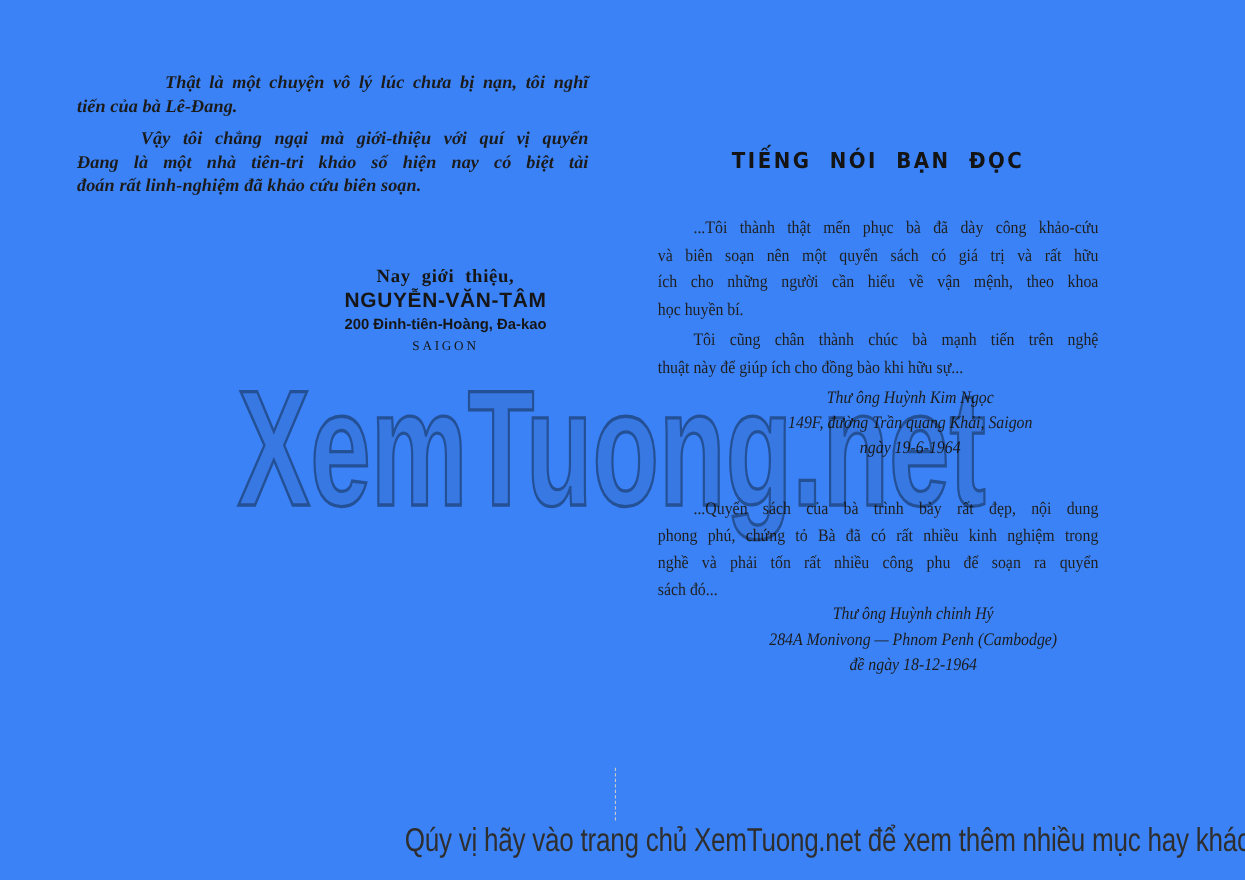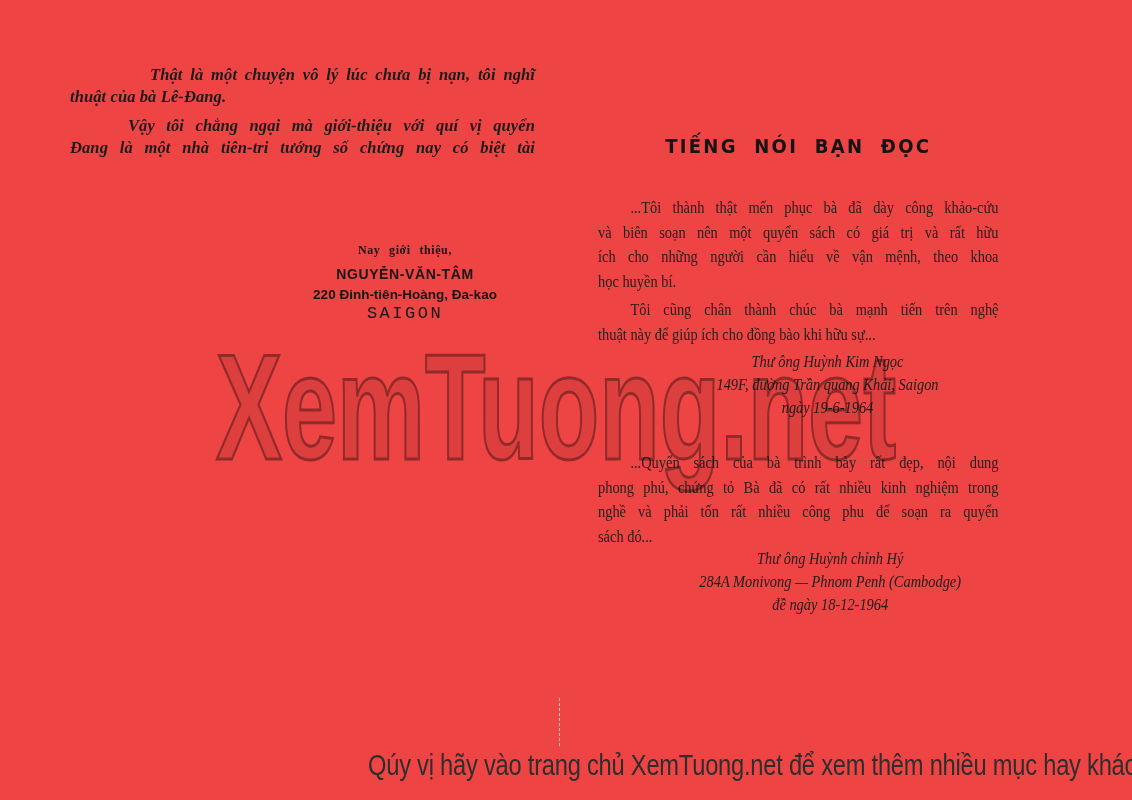--- a/index.html
+++ b/index.html
@@ -1,19 +1,19 @@
 <!DOCTYPE html>
 <html><head>
 <meta charset="utf-8">
 <style>
   html,body{margin:0;padding:0;background:#ffffff;}
   .canvas{
     position:relative;
     width:1132px;height:800px;
-    background:#ef4444;
+    background:#3b82f6;
     overflow:hidden;
     font-family:"Liberation Serif", serif;
     color:#1e1e1e;
   }
 
   
   .left-page{
     position:absolute;left:70px;top:64px;width:465px;
     font-family:"Liberation Serif", serif;
     font-style:italic;font-weight:bold;
@@ -25,37 +25,37 @@
   .jl{text-align:justify;text-align-last:justify;}
   .ind-a{padding-left:80px;}
   .ind-b{padding-left:58px;}
 
   .left-sig{
     position:absolute;left:285px;top:241px;width:240px;
     text-align:center;color:#161616;
   }
   .left-sig .sig-intro{
     font-family:"Liberation Serif", serif;
-    font-weight:bold;font-size:12px;line-height:19px;
+    font-weight:bold;font-size:17px;line-height:19px;
     word-spacing:5px;letter-spacing:0.6px;
   }
   .left-sig .sig-name{
     margin-top:6px;
     font-family:"Liberation Sans", sans-serif;
-    font-weight:bold;font-size:14px;line-height:16px;letter-spacing:0.6px;
+    font-weight:bold;font-size:19px;line-height:16px;letter-spacing:0.6px;
   }
   .left-sig .sig-address{
     margin-top:5px;
     font-family:"Liberation Sans", sans-serif;
     font-weight:bold;font-size:13.5px;line-height:15px;
   }
   .left-sig .sig-city{
     margin-top:5px;
-    font-family:Liberation Mono, monospace;
-    font-size:17px;line-height:14px;letter-spacing:2.5px;
+    font-family:Liberation Serif, serif;
+    font-size:12px;line-height:14px;letter-spacing:2.5px;
   }
 
   
   .right-page{
     position:absolute;left:598px;top:128px;width:445px;height:500px;
     transform:scaleX(0.9);transform-origin:left top;
     font-family:"Liberation Serif", serif;
     font-size:16px;color:#1f1f1f;
   }
   .rp-heading{
@@ -108,32 +108,33 @@
   }
 </style>
 </head>
 <body>
 
 <div class="canvas">
 
   <div class="left-page">
     <div class="para1">
       <div class="jl ind-a">Thật là một chuyện vô lý lúc chưa bị nạn, tôi nghĩ</div>
-      <div>thuật của bà Lê-Đang.</div>
+      <div>tiến của bà Lê-Đang.</div>
     </div>
     <div class="para2">
       <div class="jl ind-b">Vậy tôi chẳng ngại mà giới-thiệu với quí vị quyển</div>
-      <div class="jl">Đang là một nhà tiên-tri tướng số chứng nay có biệt tài</div>
+      <div class="jl">Đang là một nhà tiên-tri khảo số hiện nay có biệt tài</div>
+      <div>đoán rất linh-nghiệm đã khảo cứu biên soạn.</div>
     </div>
   </div>
 
   <div class="left-sig">
     <div class="sig-intro">Nay giới thiệu,</div>
     <div class="sig-name">NGUYỄN-VĂN-TÂM</div>
-    <div class="sig-address">220 Đinh-tiên-Hoàng, Đa-kao</div>
+    <div class="sig-address">200 Đinh-tiên-Hoàng, Đa-kao</div>
     <div class="sig-city">SAIGON</div>
   </div>
 
   <div class="right-page">
     <div class="rp-heading">TIẾNG NÓI BẠN ĐỌC</div>
 
     <div class="rp-block rp-para1">
       <div class="jl rp-ind">...Tôi thành thật mến phục bà đã dày công khảo-cứu</div>
       <div class="jl">và biên soạn nên một quyển sách có giá trị và rất hữu</div>
       <div class="jl">ích cho những người cần hiểu về vận mệnh, theo khoa</div>

